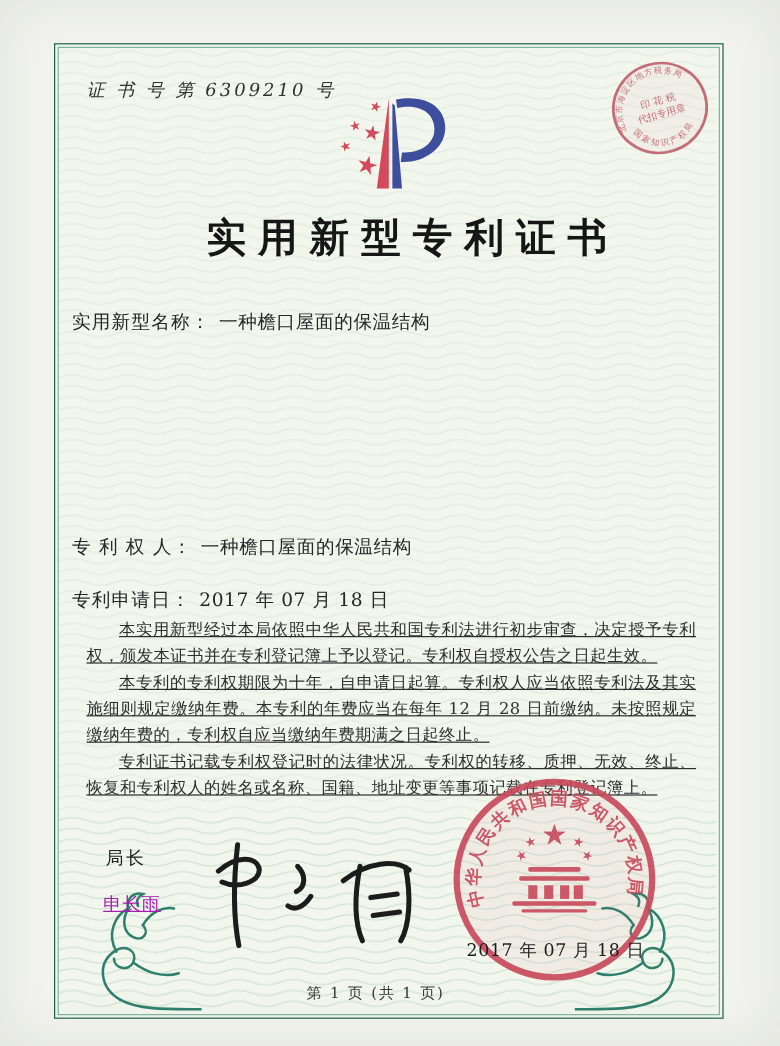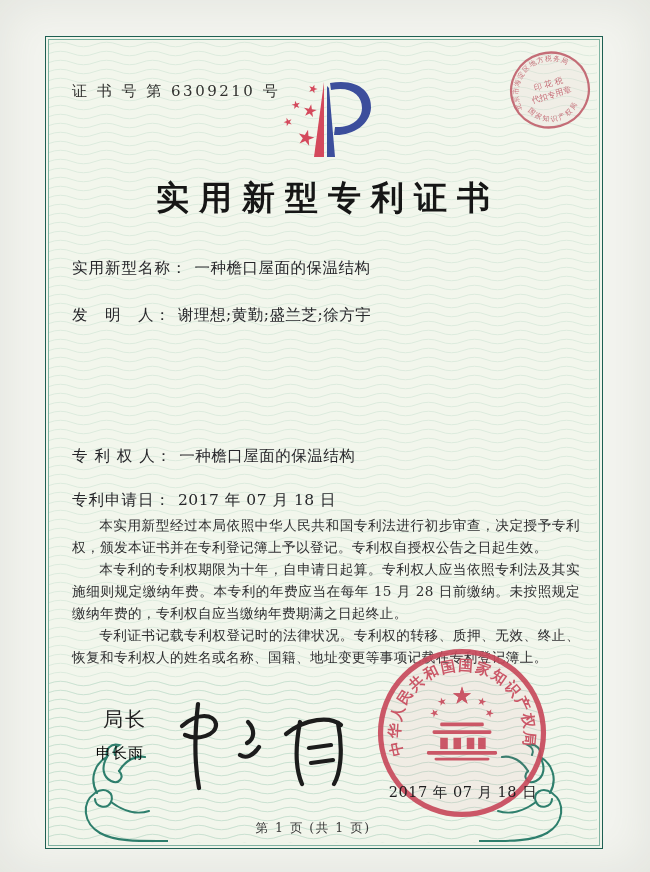--- a/index.html
+++ b/index.html
@@ -11,35 +11,35 @@
   }
   .page{position:absolute;inset:0;}
   .photo-shade{position:absolute;inset:0;box-shadow:inset 0 0 50px rgba(120,125,110,.14);pointer-events:none;z-index:9;}
   
   .frame-outer{position:absolute;left:45px;top:36px;width:556px;height:811px;
     border:1.6px solid #1d5f52;background:#f2f6ec;}
   .frame-inner{position:absolute;inset:2px;border:1px solid #7fb3a2;}
   .guilloche{position:absolute;left:49px;top:40px;width:548px;height:803px;z-index:0;}
   
   .abs{position:absolute;z-index:2;}
-  .cert-no{left:72px;top:82px;font-size:15px;letter-spacing:2.5px;color:#30302e;}
+  .cert-no{left:72px;top:66px;font-size:15px;letter-spacing:2.5px;color:#30302e;font-style:italic;}
   .logo-box{left:272px;top:78px;width:112px;height:92px;}
-  .title{left:45px;top:176px;width:556px;text-align:center;
+  .title{left:61px;top:176px;width:556px;text-align:center;
     font-size:33px;font-weight:600;letter-spacing:10px;color:#161616;text-indent:10px;}
-  .field{left:72px;font-size:15.5px;color:#26262a;white-space:nowrap;}
+  .field{left:60px;font-size:15.5px;color:#26262a;white-space:nowrap;}
   .f-label{letter-spacing:1px;margin-right:7px;}
   .f-value{letter-spacing:.5px;}
   .row0{top:258px}.row1{top:305px}.row2{top:354px}.row3{top:400px}.row4{top:446px}.row5{top:490px}
   .body-text{left:72px;top:514px;width:508px;font-size:13.6px;line-height:22px;
     text-align:justify;color:#2e2e30;letter-spacing:.4px;}
-  .body-text p{margin:0;text-indent:2em;}
-  .sig-title{left:103px;top:706px;font-family:Liberation Sans, sans-serif;
-    font-size:20px;letter-spacing:2px;color:#222;}
-  .sig-name{left:96px;top:744px;font-family:"DejaVu Sans","Liberation Sans",sans-serif;
-    font-size:15px;letter-spacing:1px;color:#000000;}
+  .body-text p{margin:0;text-indent:2em;text-decoration:underline;}
+  .sig-title{left:88px;top:706px;font-family:Liberation Sans, sans-serif;
+    font-size:15px;letter-spacing:2px;color:#222;}
+  .sig-name{left:86px;top:744px;font-family:"DejaVu Sans","Liberation Sans",sans-serif;
+    font-size:15px;letter-spacing:1px;color:#a21caf;text-decoration:underline;}
   .sig-hand{left:168px;top:690px;width:188px;height:104px;}
   .seal-box{left:372px;top:643px;width:180px;height:180px;z-index:2;}
   .seal-date{left:378px;top:783px;width:170px;text-align:center;font-size:14.5px;
     color:#1d1d1f;letter-spacing:.5px;z-index:3;}
   .stamp-box{left:498px;top:38px;width:104px;height:104px;}
   .footer{left:45px;top:820px;width:536px;text-align:center;font-size:12.5px;
     letter-spacing:1.5px;color:#3a3a3a;}
   .flourish{position:absolute;top:742px;width:122px;height:104px;z-index:1;}
   .flourish.left{left:46px;}
   .flourish.right{left:479px;transform:scaleX(-1);}
@@ -102,33 +102,30 @@
       <path d="M55,8 L55,79 L63,79 L57,10 Z"></path>
       <path d="M58,5 C86,0 100,14 99,30 C98,47 80,58 62,57 L63,49 C78,50 90,42 90,30 C90,17 79,8 59,12 Z"></path>
     </g>
   </svg>
 
   <div class="abs title">实用新型专利证书</div>
 
   <div class="abs field row0">
     <span class="f-label">实用新型名称：</span><span class="f-value">一种檐口屋面的保温结构</span>
   </div>
-  <div class="abs field row1">
-    <span class="f-label">发　明　人：</span><span class="f-value">谢理想;黄勤;盛兰芝;徐方宇</span>
-  </div>
   <div class="abs field row4">
     <span class="f-label">专 利 权 人：</span><span class="f-value">一种檐口屋面的保温结构</span>
   </div>
   <div class="abs field row5">
     <span class="f-label">专利申请日：</span><span class="f-value">2017 年 07 月 18 日</span>
   </div>
 
   <div class="abs body-text">
     <p>本实用新型经过本局依照中华人民共和国专利法进行初步审查，决定授予专利权，颁发本证书并在专利登记簿上予以登记。专利权自授权公告之日起生效。</p>
-    <p>本专利的专利权期限为十年，自申请日起算。专利权人应当依照专利法及其实施细则规定缴纳年费。本专利的年费应当在每年 15 月 28 日前缴纳。未按照规定缴纳年费的，专利权自应当缴纳年费期满之日起终止。</p>
+    <p>本专利的专利权期限为十年，自申请日起算。专利权人应当依照专利法及其实施细则规定缴纳年费。本专利的年费应当在每年 12 月 28 日前缴纳。未按照规定缴纳年费的，专利权自应当缴纳年费期满之日起终止。</p>
     <p>专利证书记载专利权登记时的法律状况。专利权的转移、质押、无效、终止、恢复和专利权人的姓名或名称、国籍、地址变更等事项记载在专利登记簿上。</p>
   </div>
 
   <div class="abs sig-title">局长</div>
   <div class="abs sig-name">申长雨</div>
   <svg class="abs sig-hand" viewBox="0 0 188 104">
     <g fill="none" stroke="#1c1c1c" stroke-width="4.2" stroke-linecap="round">
       <path d="M30,14 C27,40 26,72 31,98"></path>
       <path d="M14,36 C30,22 46,24 48,34 C49,45 30,51 17,45"></path>
       <path d="M80,32 C87,39 87,49 79,53"></path>

